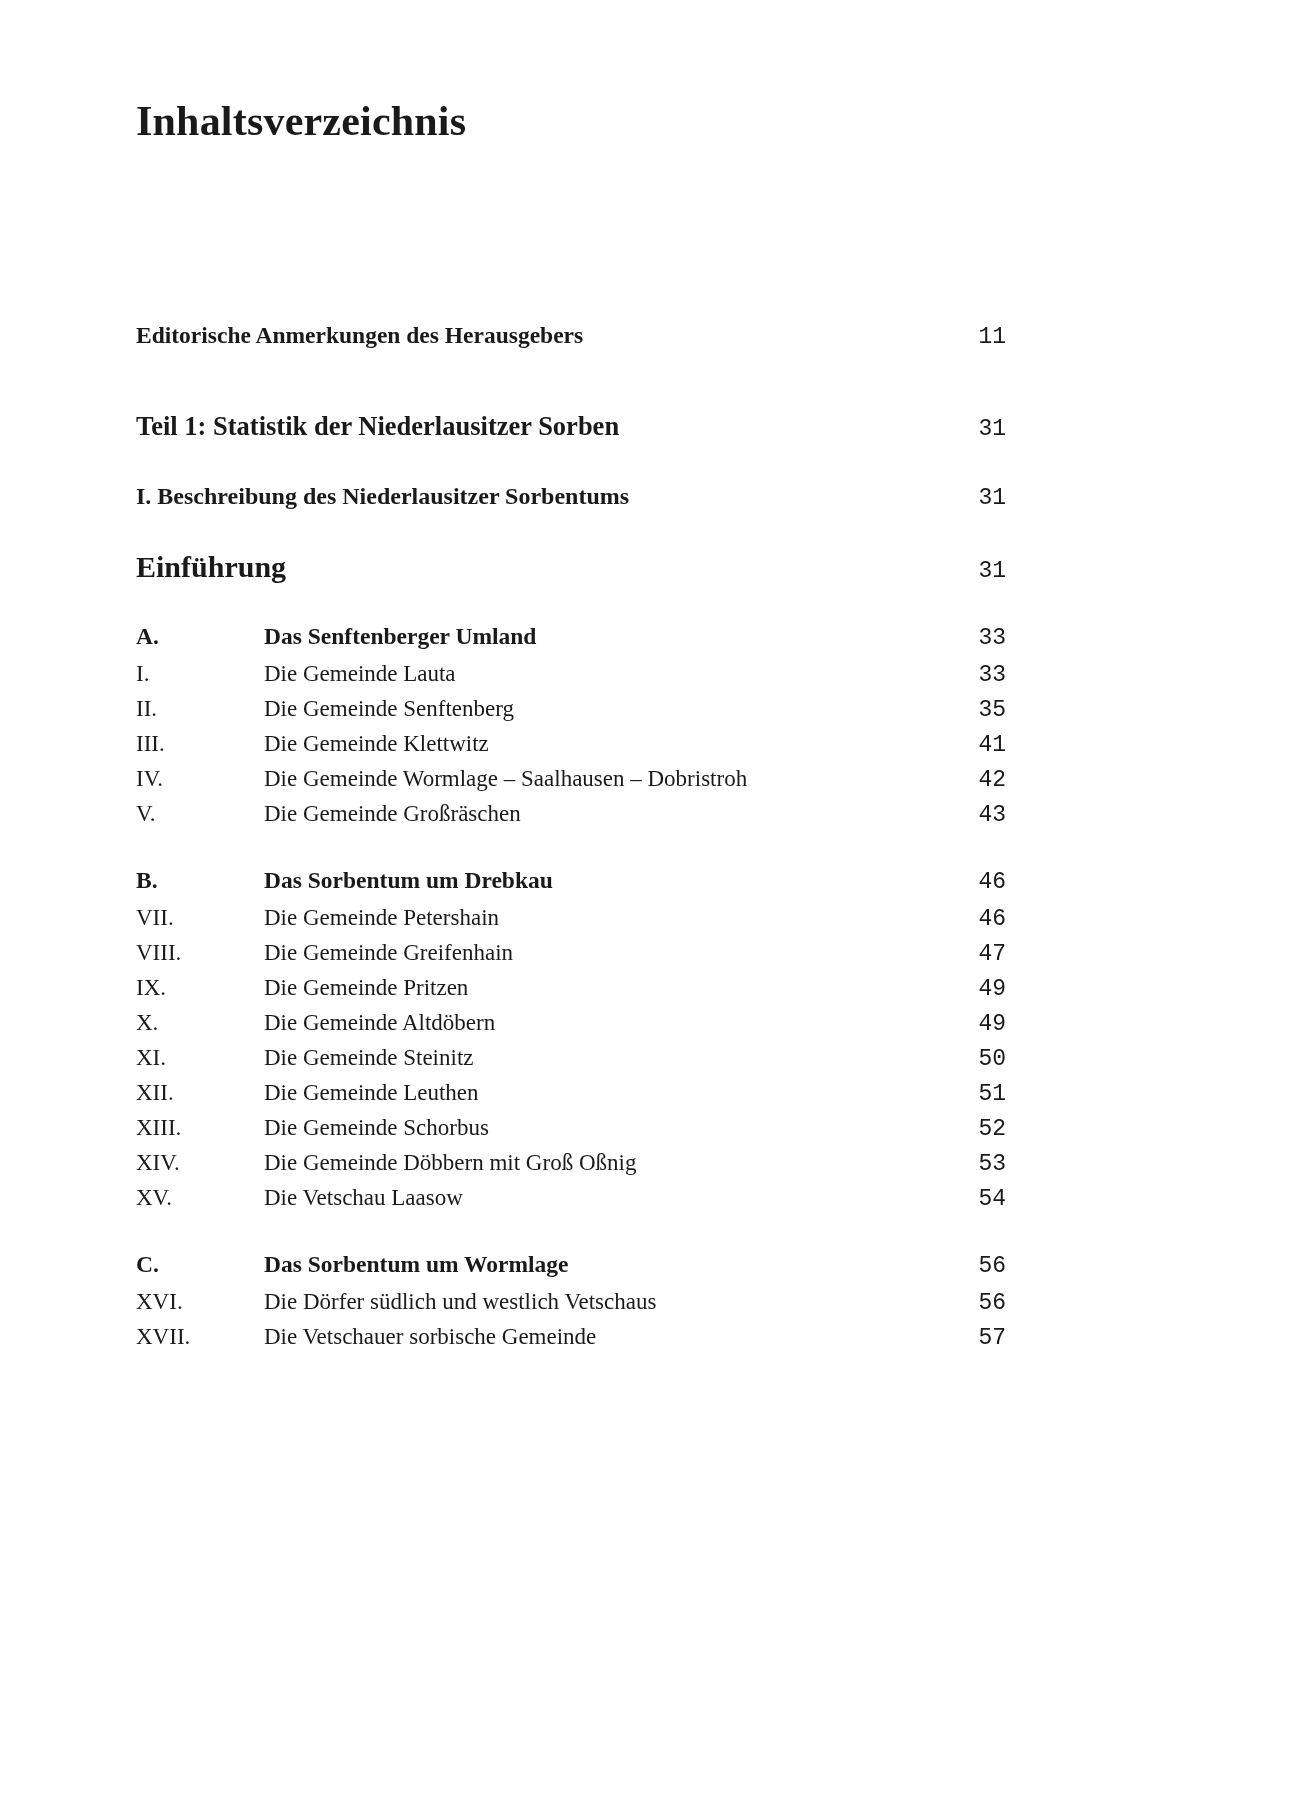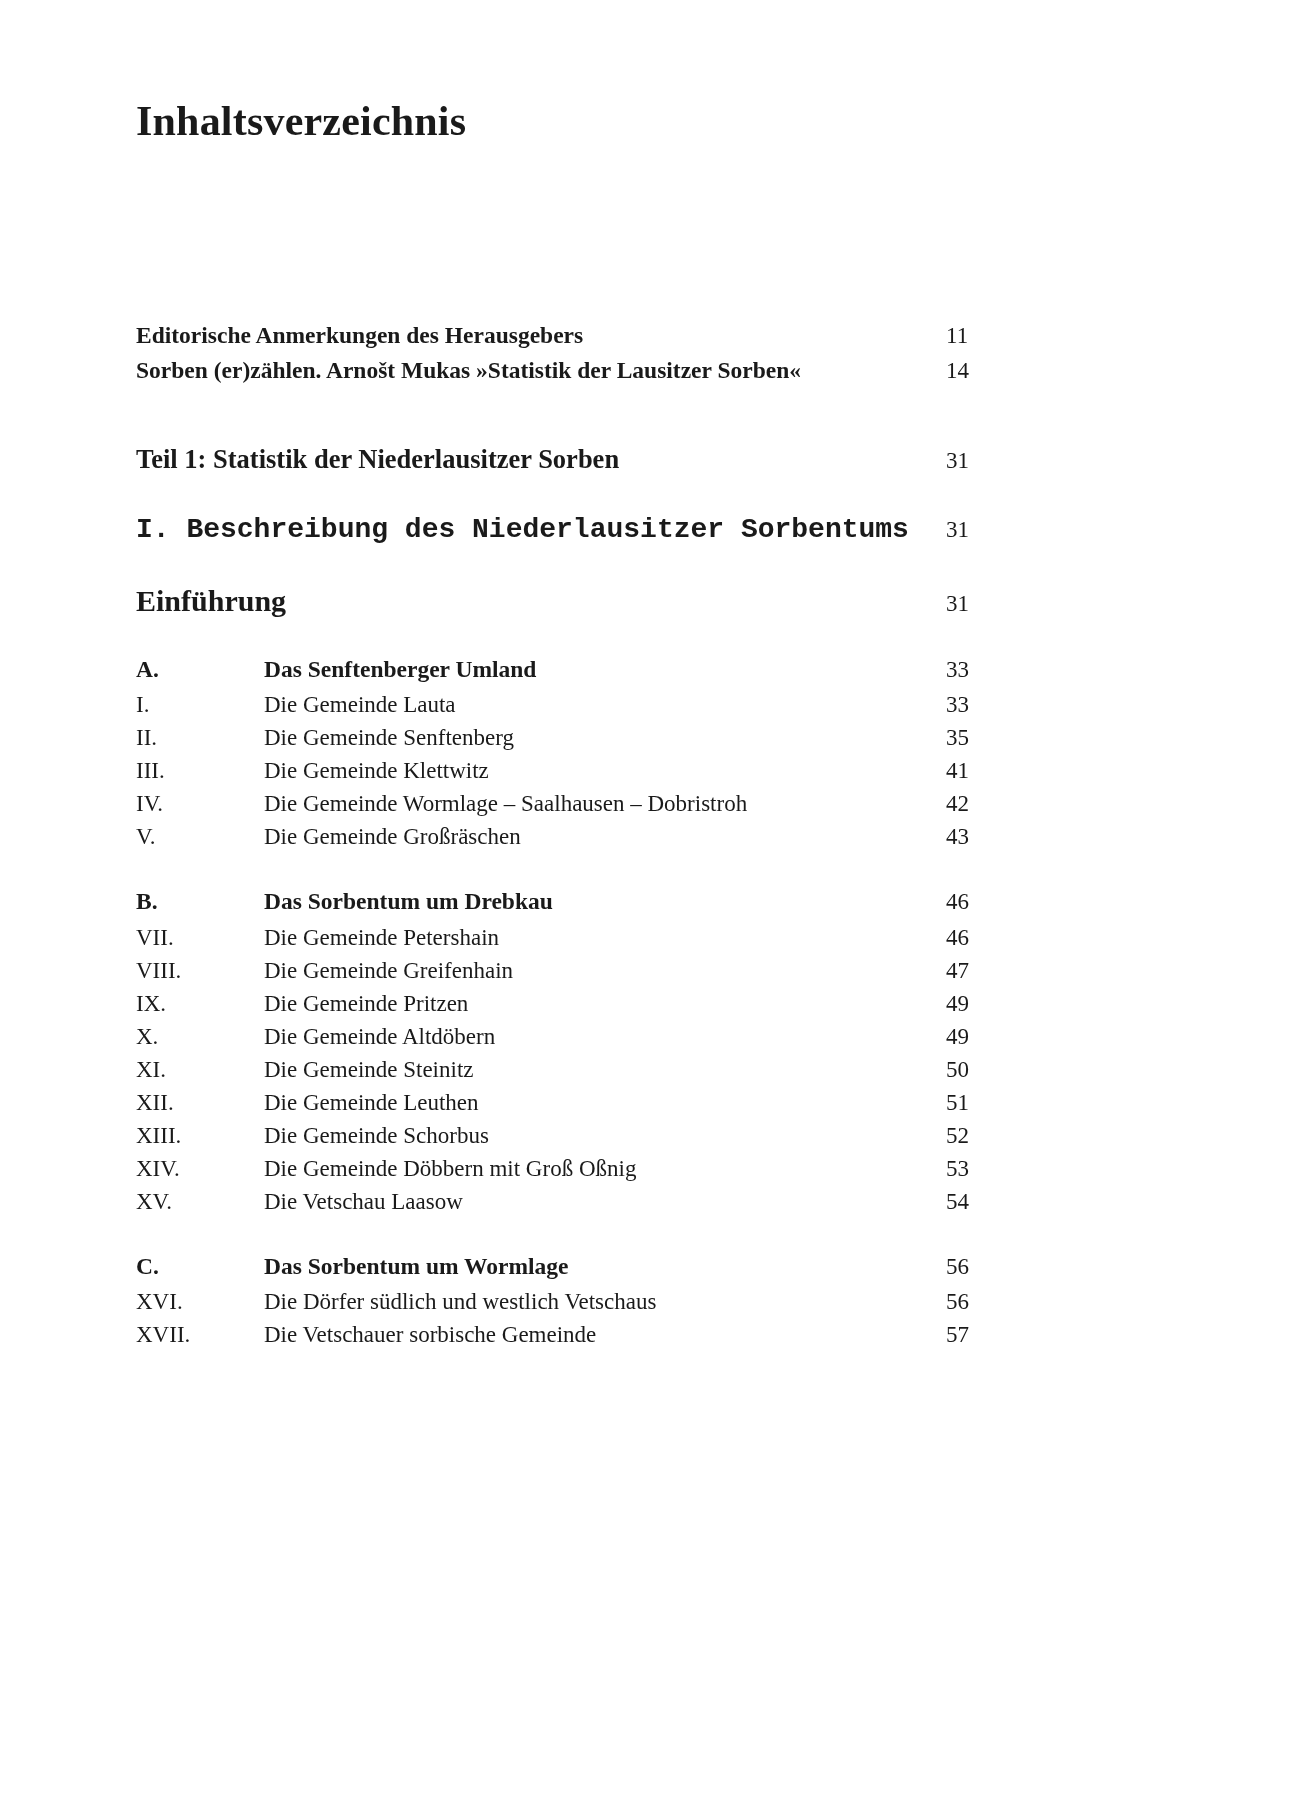--- a/index.html
+++ b/index.html
@@ -51,44 +51,44 @@
     flex: 0 0 128px;
     font-size: 23px;
   }
   .toc-label {
     flex: 1 1 auto;
     font-size: 23px;
     white-space: nowrap;
   }
   .toc-page {
     flex: 0 0 60px;
-    text-align: left;
+    text-align: right;
     font-size: 23px;
     font-weight: normal;
+    font-family: Liberation Mono, monospace;
   }
 
   
   .front-row .toc-label {
     font-weight: bold;
     font-size: 23.5px;
   }
   .front-row .toc-page { font-weight: normal; }
 
   
   .part-row .toc-label {
     font-weight: bold;
     font-size: 26.5px;
   }
   .part-row .toc-page { font-size: 23px; }
 
   
   .chapter-row .toc-label {
     font-weight: bold;
-    font-size: 28px;
-    font-family: Liberation Mono, monospace;
+    font-size: 24px;
   }
   
   .intro-row .toc-label {
     font-weight: bold;
     font-size: 30px;
   }
 
   
   .section-row .toc-num { font-weight: bold; font-size: 23.5px; }
   .section-row .toc-label { font-weight: bold; font-size: 23.5px; }
@@ -117,24 +117,20 @@
 
     <h1 class="doc-title">Inhaltsverzeichnis</h1>
 
     <div class="block-front">
 
       <div class="toc-row front-row">
         <span class="toc-label">Editorische Anmerkungen des Herausgebers</span>
         <span class="toc-page">11</span>
       </div>
 
-      <div class="toc-row front-row">
-        <span class="toc-label">Sorben (er)zählen. Arnošt Mukas »Statistik der Lausitzer Sorben«</span>
-        <span class="toc-page">14</span>
-      </div>
 
     </div>
 
     <div class="block-part">
       <div class="toc-row part-row">
         <span class="toc-label">Teil 1:  Statistik der Niederlausitzer Sorben</span>
         <span class="toc-page">31</span>
       </div>
     </div>
 

